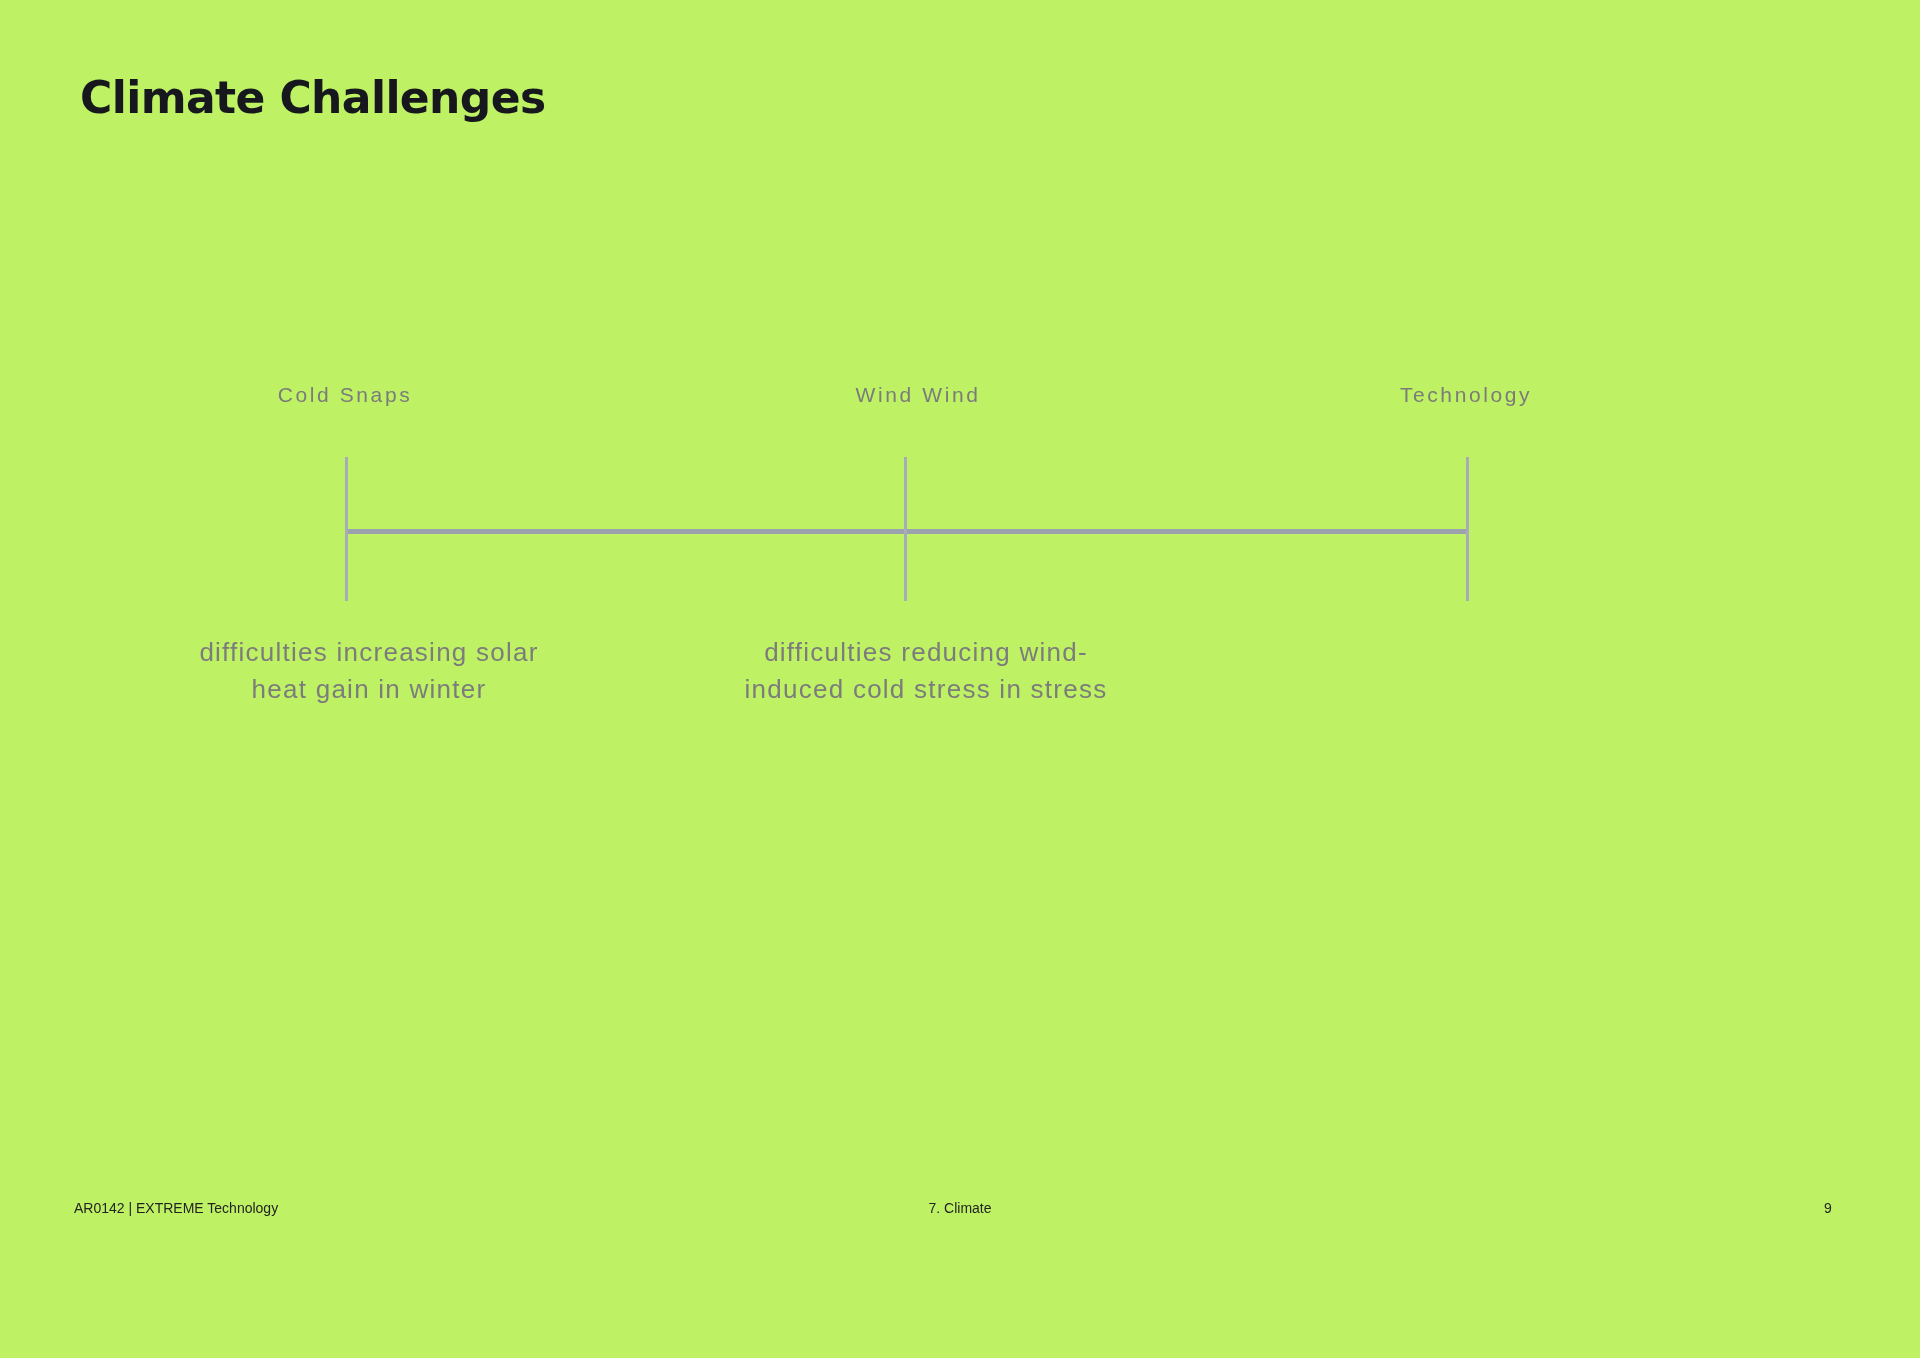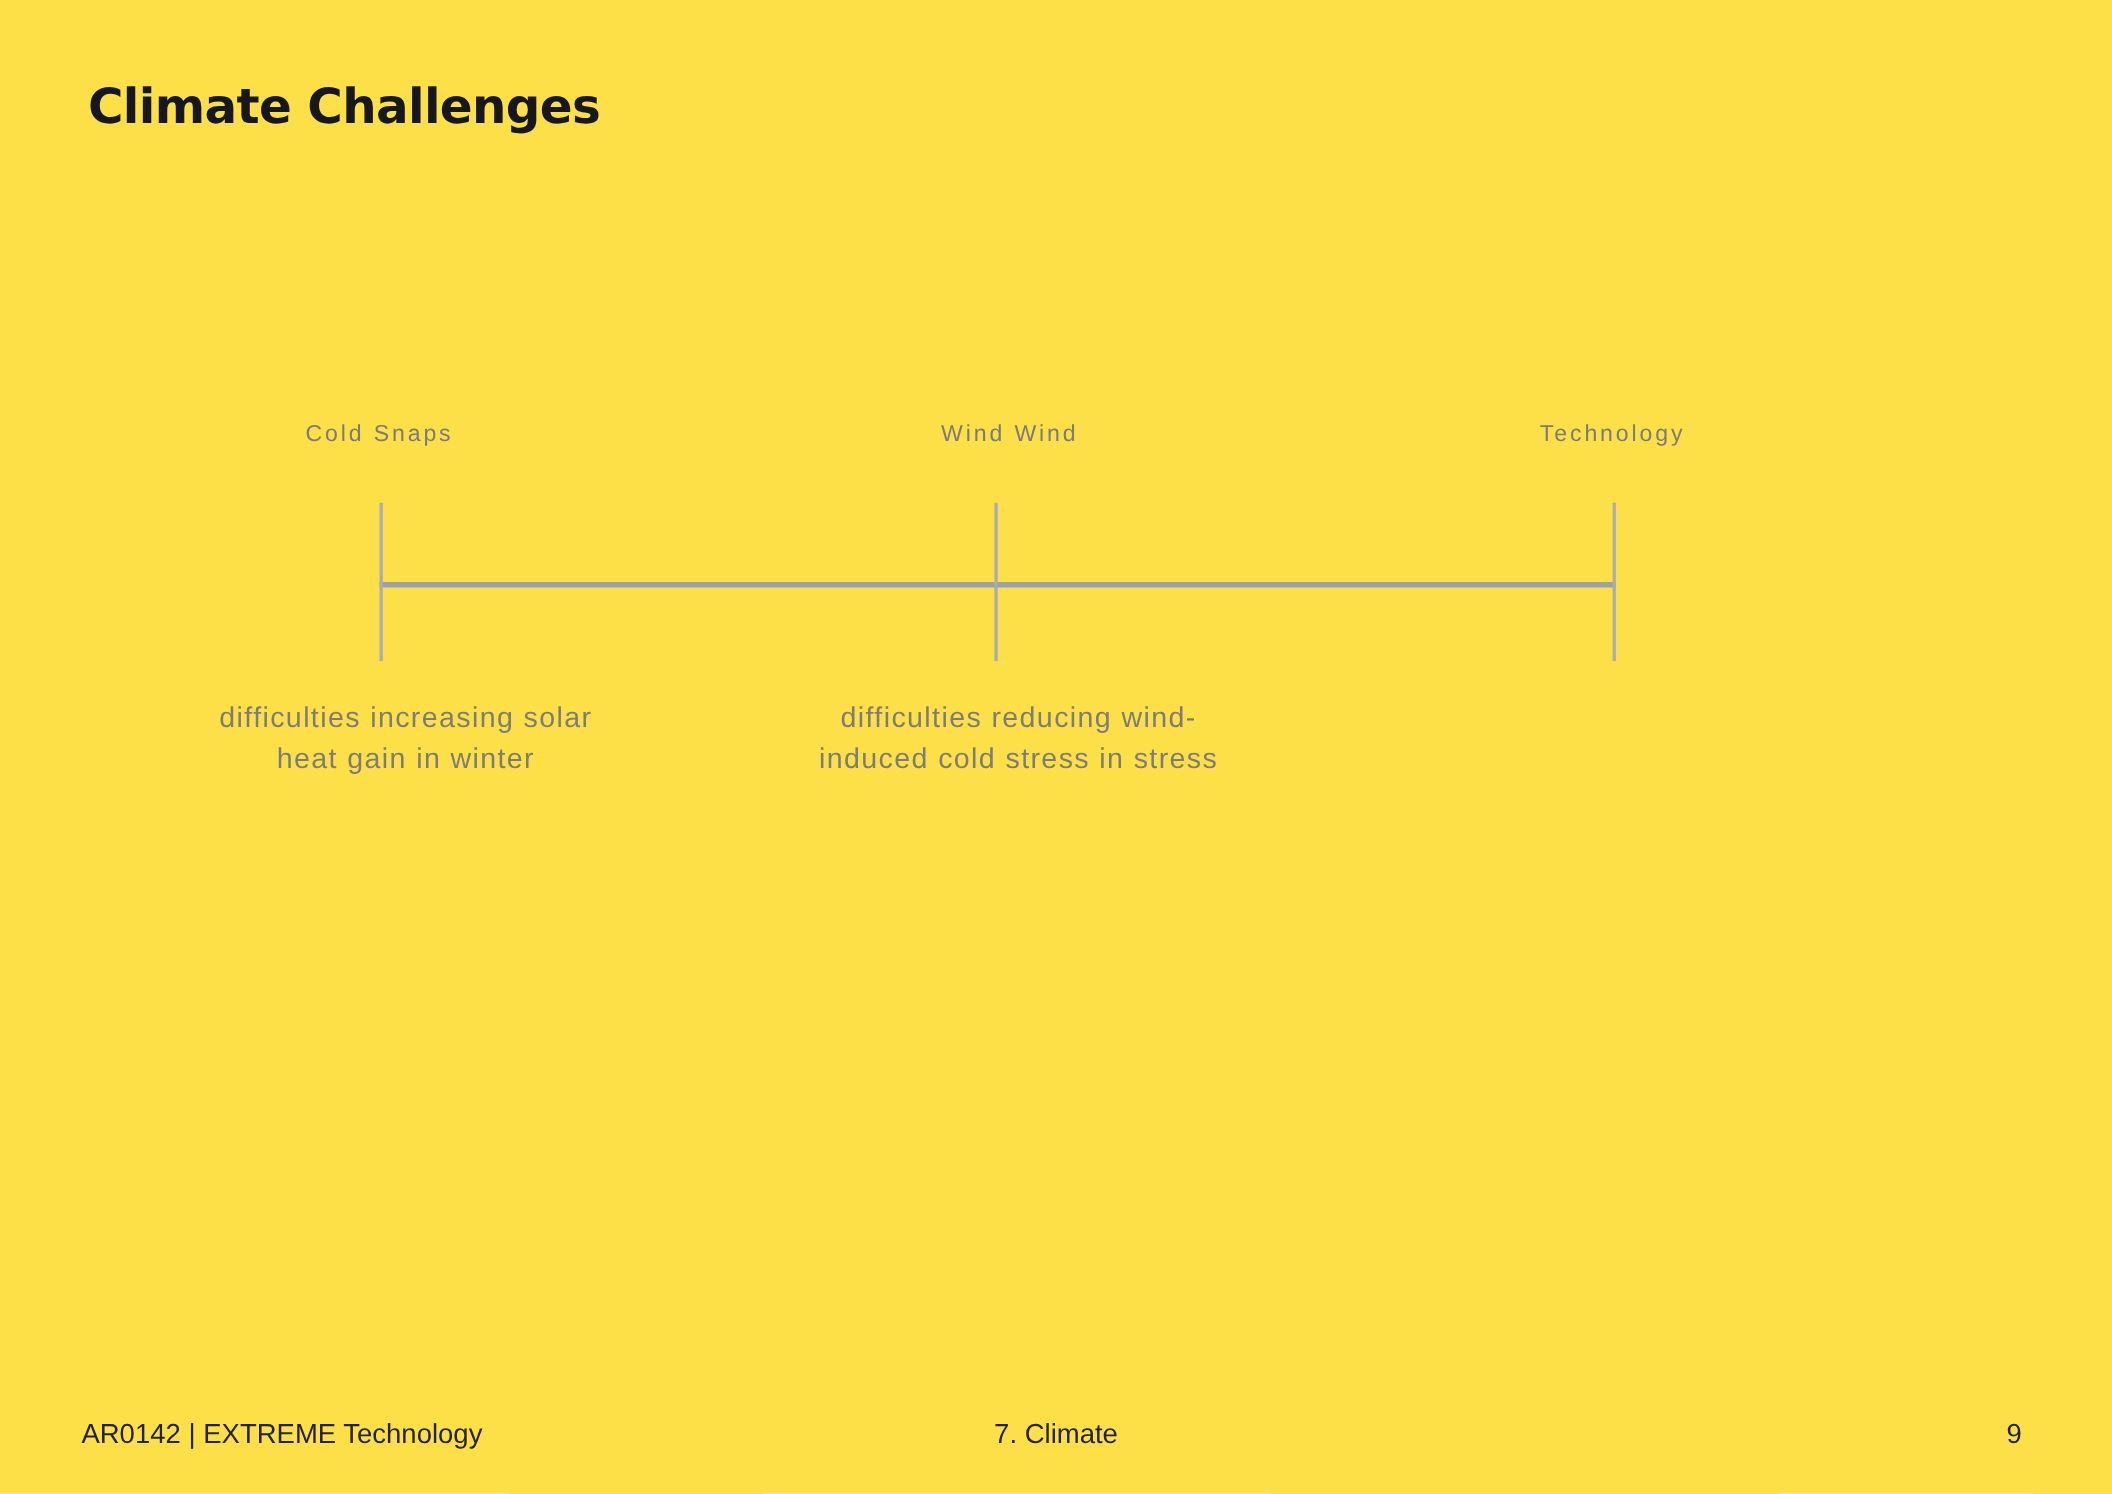--- a/index.html
+++ b/index.html
@@ -6,21 +6,21 @@
   html, body {
     margin: 0;
     padding: 0;
     background: #ffffff;
   }
 
   #slide {
     position: relative;
     width: 1920px;
     height: 1358px;
-    background: #fde047;
+    background: #bef264;
     overflow: hidden;
     font-family: "Liberation Sans", sans-serif;
   }
 
   
   #slide-title {
     position: absolute;
     left: 80px;
     top: 72px;
     font-family: "DejaVu Sans", sans-serif;
@@ -115,23 +115,23 @@
   #caption-2 {
     left: 1481px;
     top: 628px;
     width: 420px;
     transform: translateX(-50%);
   }
 
   
   .footer-text {
     position: absolute;
-    top: 1290px;
+    top: 1200px;
     font-family: "Liberation Sans", sans-serif;
-    font-size: 25px;
+    font-size: 14px;
     font-weight: 400;
     color: #232323;
     white-space: nowrap;
   }
 
   #footer-left  { left: 74px; }
   #footer-center{ left: 960px; transform: translateX(-50%); }
   #footer-right { left: 1824px; }
 </style>
 </head>

